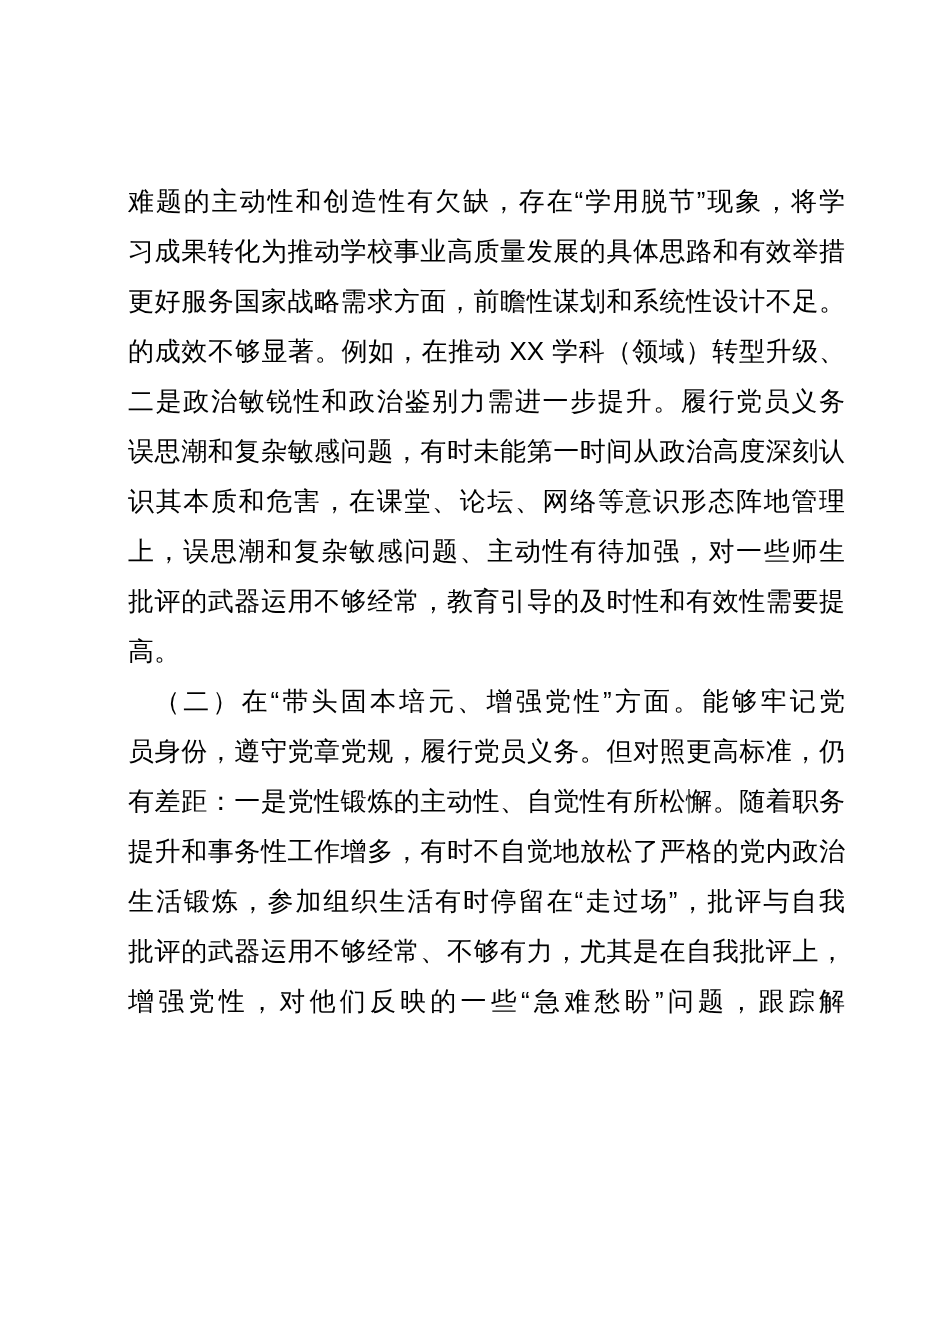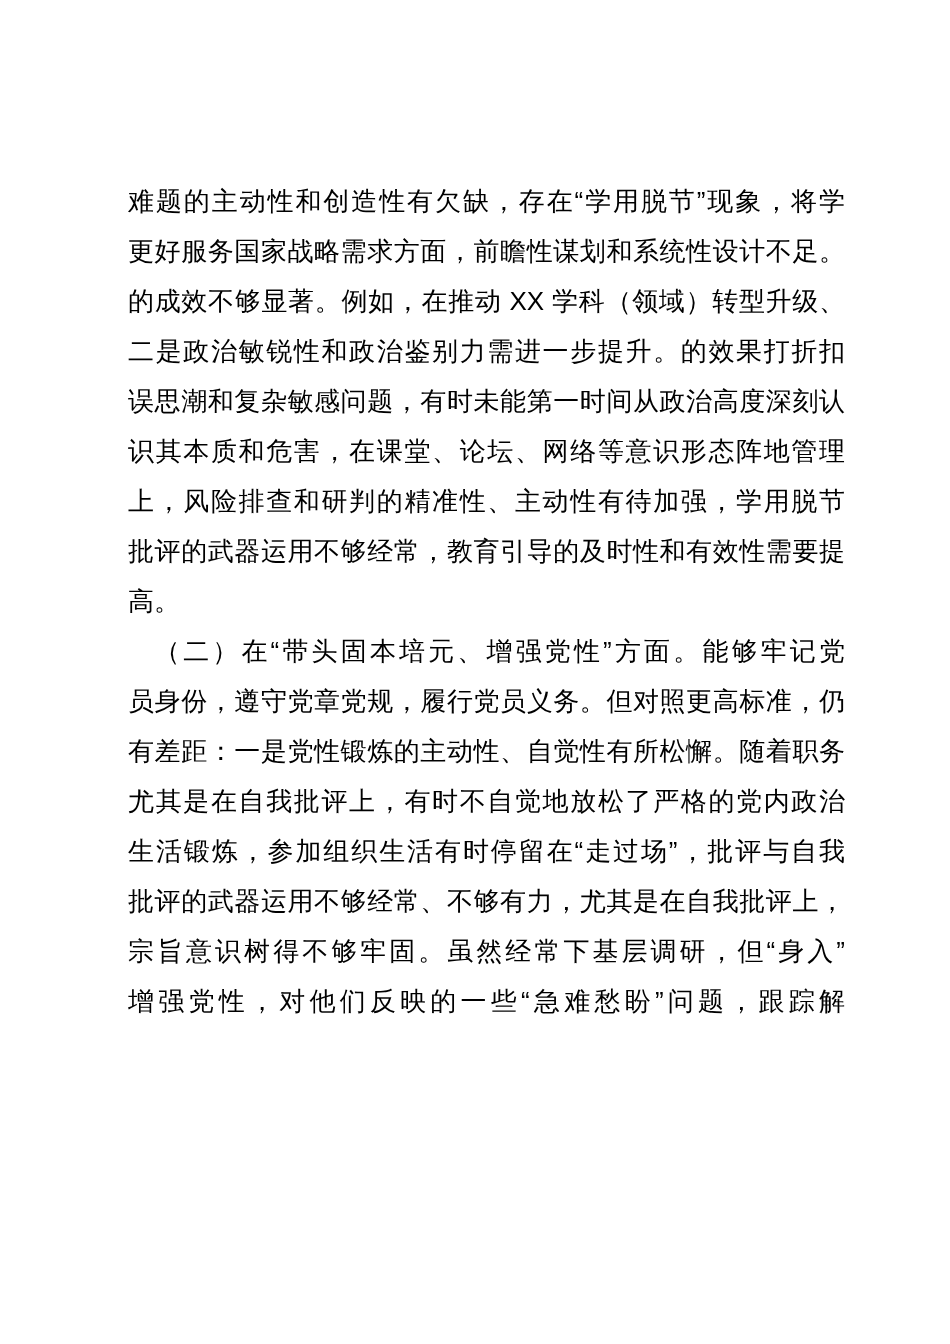--- a/index.html
+++ b/index.html
@@ -38,30 +38,30 @@
   .text-line.short {
     text-align-last: left;
   }
 </style>
 </head>
 <body>
 
 <div class="page">
   <div class="doc-body" id="doc-body">
       <div class="text-line">难题的主动性和创造性有欠缺，存在“学用脱节”现象，将学</div>
+      <div class="text-line">习成果转化为推动学校事业高质量发展的具体思路和有效举措</div>
       <div class="text-line">更好服务国家战略需求方面，前瞻性谋划和系统性设计不足。</div>
       <div class="text-line">的成效不够显著。例如，在推动 XX 学科（领域）转型升级、</div>
-      <div class="text-line">二是政治敏锐性和政治鉴别力需进一步提升。的效果打折扣</div>
+      <div class="text-line">二是政治敏锐性和政治鉴别力需进一步提升。履行党员义务</div>
       <div class="text-line">误思潮和复杂敏感问题，有时未能第一时间从政治高度深刻认</div>
       <div class="text-line">识其本质和危害，在课堂、论坛、网络等意识形态阵地管理</div>
-      <div class="text-line">上，风险排查和研判的精准性、主动性有待加强，学用脱节</div>
+      <div class="text-line">上，误思潮和复杂敏感问题、主动性有待加强，对一些师生</div>
       <div class="text-line">批评的武器运用不够经常，教育引导的及时性和有效性需要提</div>
       <div class="text-line short">高。</div>
       <div class="text-line indent">（二）在“带头固本培元、增强党性”方面。能够牢记党</div>
       <div class="text-line">员身份，遵守党章党规，履行党员义务。但对照更高标准，仍</div>
       <div class="text-line">有差距：一是党性锻炼的主动性、自觉性有所松懈。随着职务</div>
-      <div class="text-line">尤其是在自我批评上，有时不自觉地放松了严格的党内政治</div>
+      <div class="text-line">提升和事务性工作增多，有时不自觉地放松了严格的党内政治</div>
       <div class="text-line">生活锻炼，参加组织生活有时停留在“走过场”，批评与自我</div>
       <div class="text-line">批评的武器运用不够经常、不够有力，尤其是在自我批评上，</div>
-      <div class="text-line">宗旨意识树得不够牢固。虽然经常下基层调研，但“身入”</div>
       <div class="text-line">增强党性，对他们反映的一些“急难愁盼”问题，跟踪解</div>
     </div>
 </div>
 
 </body></html>

